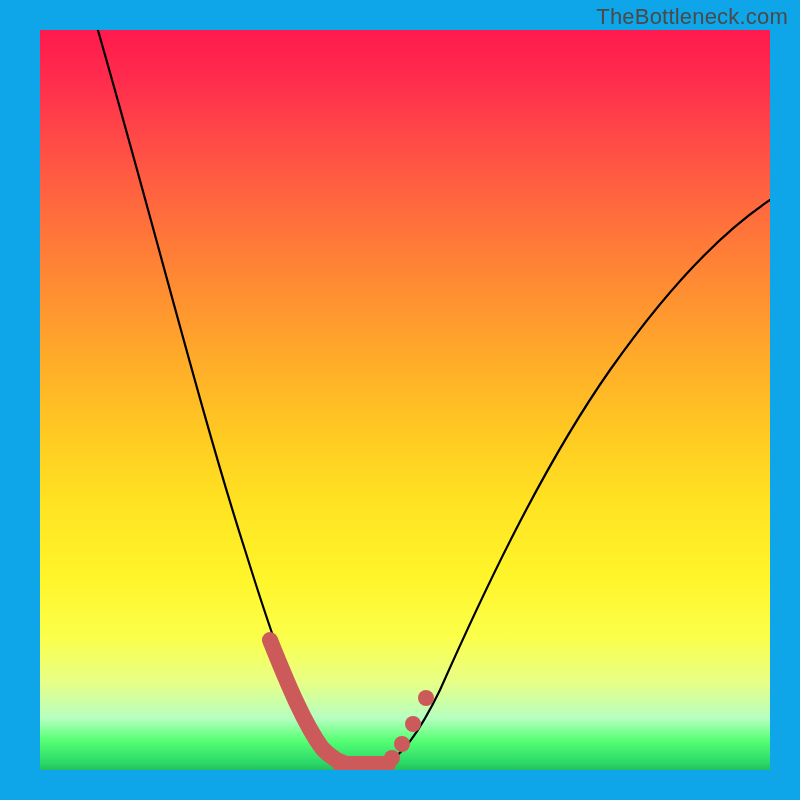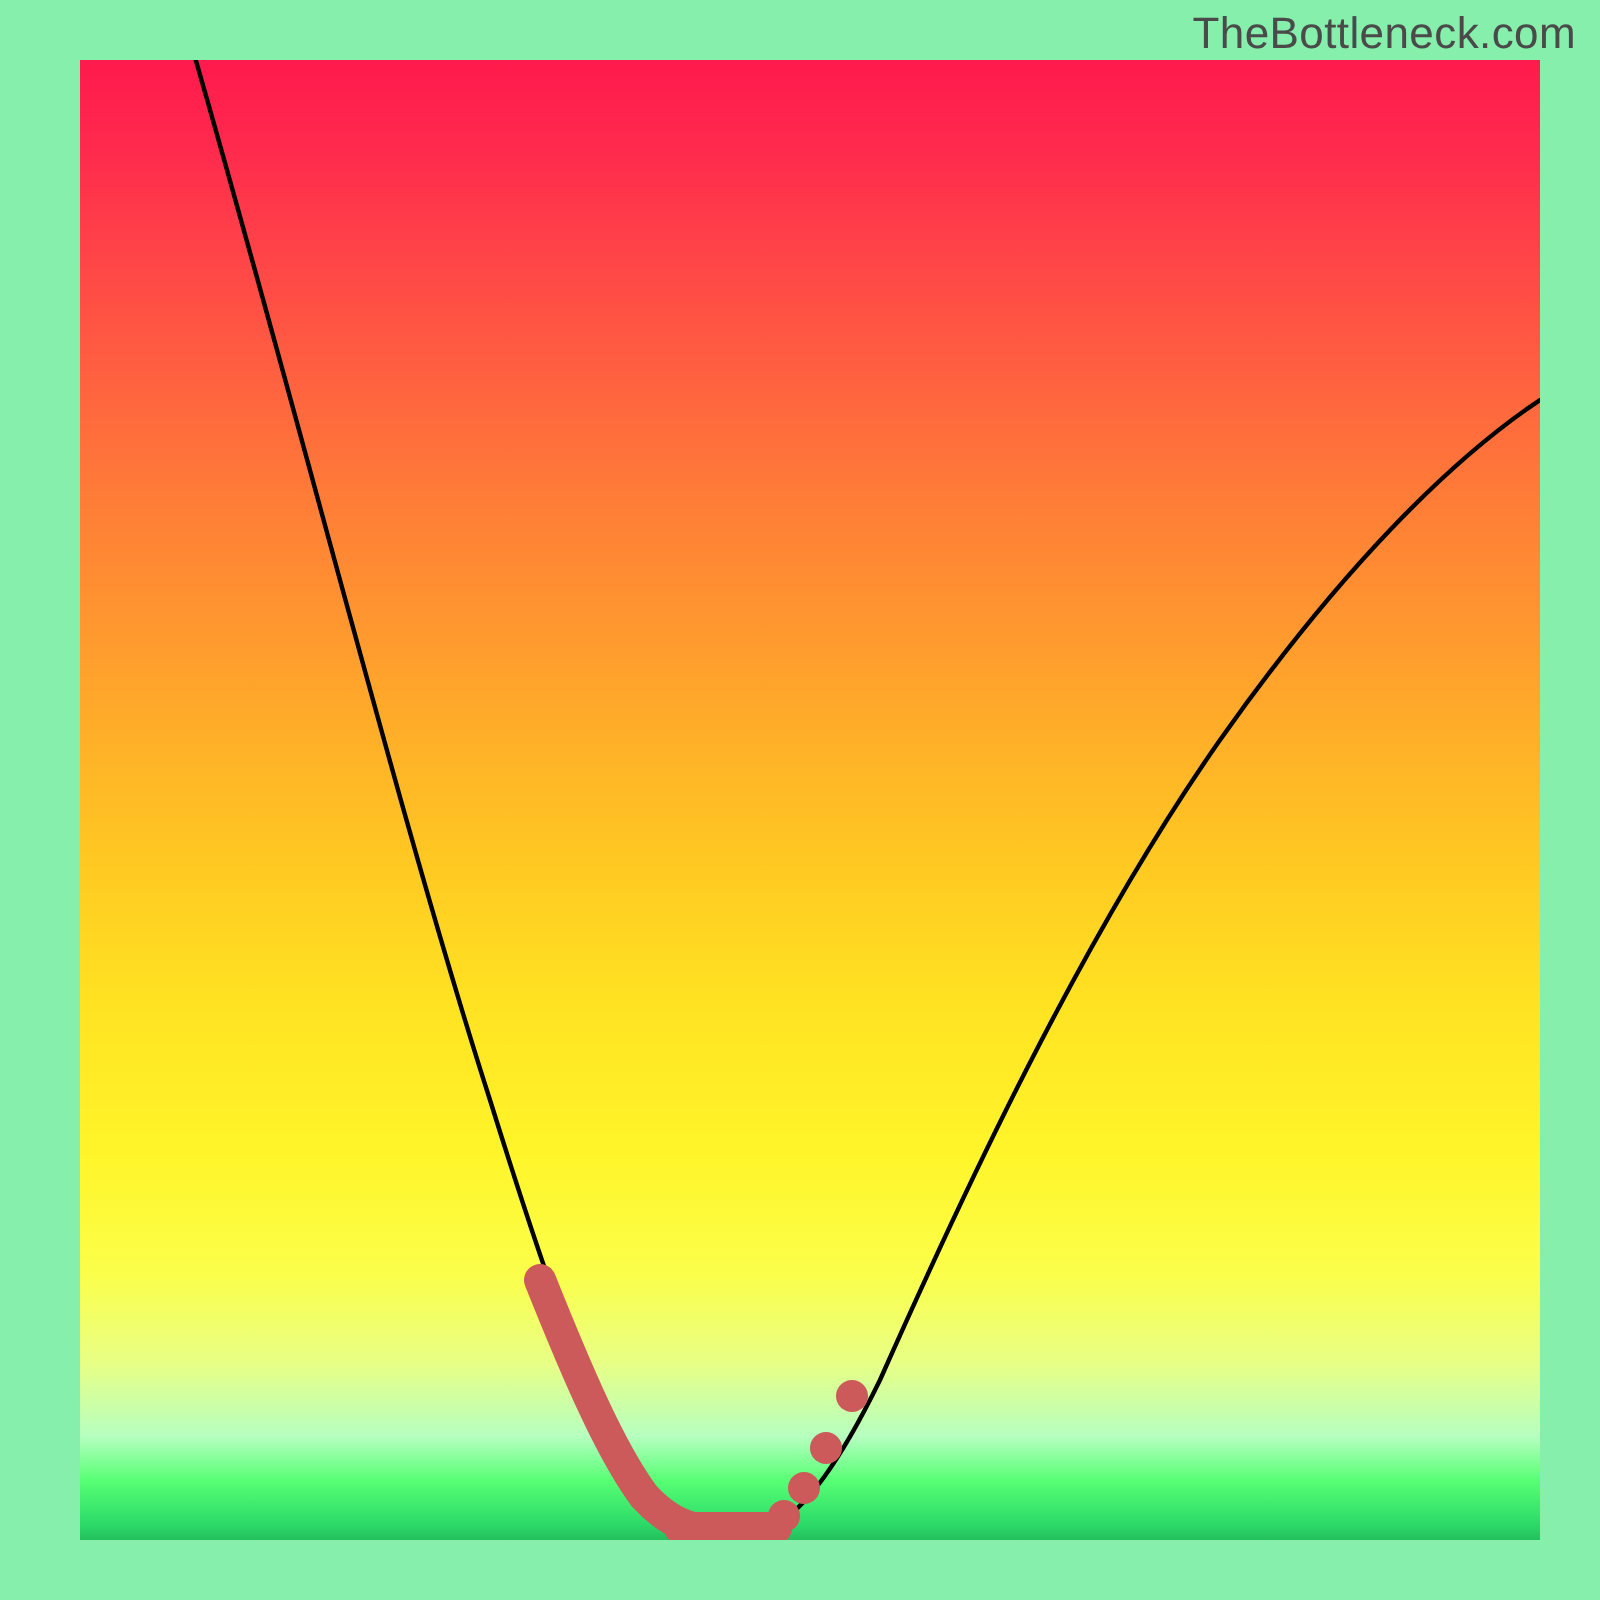--- a/index.html
+++ b/index.html
@@ -10,21 +10,21 @@
     background: #000;
     overflow: hidden;
     font-family: Arial, Helvetica, sans-serif;
   }
   .frame {
     position: absolute;
     left: 0;
     top: 0;
     width: 800px;
     height: 800px;
-    background: #86efac;
+    background: #0ea5e9;
   }
   .plot {
     position: absolute;
     left: 40px;
     top: 30px;
     width: 730px;
     height: 740px;
     background: linear-gradient(to bottom,
       #ff1a4d 0%,
       #ff2a4d 6%,

